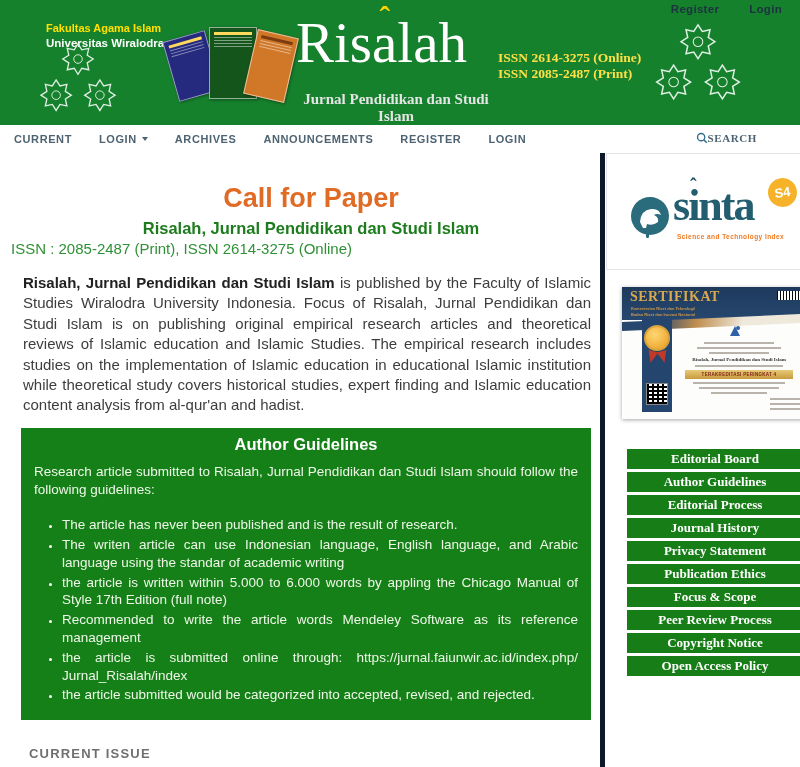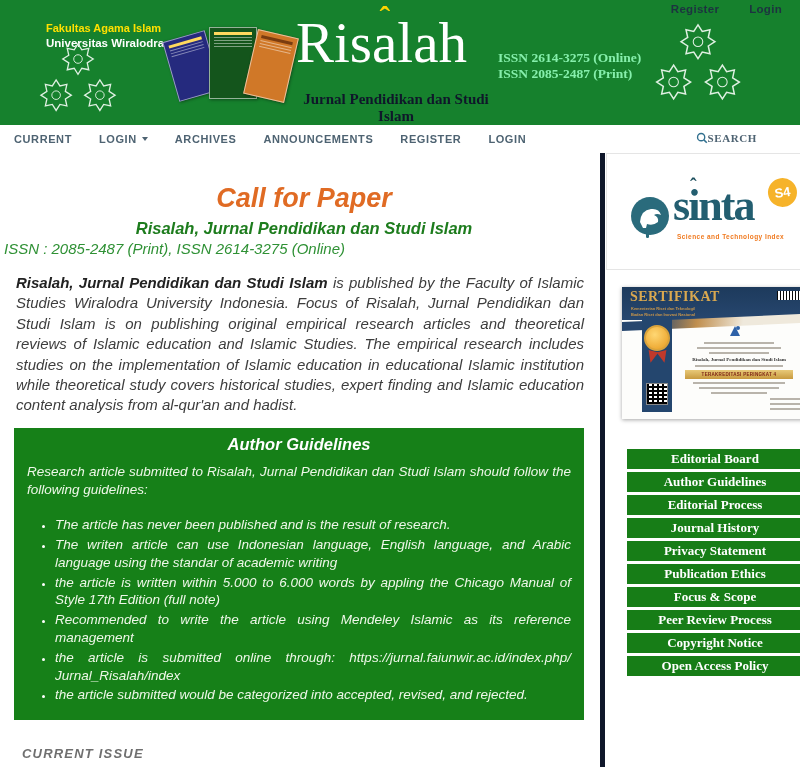--- a/index.html
+++ b/index.html
@@ -27,37 +27,37 @@
   .cover-green { left:41px; top:1px;  width:48px; height:72px; background:#14551c; }
   .cover-green .bar { background:#ffd95e; }
   .cover-orange{ left:82px; top:7px;  width:42px; height:66px; background:#d07828; transform:rotate(13deg); }
   .cover-orange .bar { background:#7a3c10; }
 
   .brand { position:absolute; left:296px; top:14px; color:#fff;
            font-family:"Liberation Serif", serif; font-size:57px; line-height:1; }
   .brand .mid { position:relative; display:inline-block; }
   .brand .hat { position:absolute; left:50%; transform:translateX(-50%); top:-13px;
                 color:#ffd500; font-size:32px; font-weight:bold; line-height:1; }
-  .issn-block { position:absolute; left:498px; top:50px; color:#86efac;
+  .issn-block { position:absolute; left:498px; top:50px; color:#fde047;
                 font-family:"Liberation Serif", serif; font-weight:bold; font-size:13.5px; line-height:1.15; }
   .tagline { position:absolute; left:297px; top:91px; width:198px; text-align:center;
-             color:#0f172a; font-family:"Liberation Serif", serif; font-weight:bold; font-size:15px; }
+             color:#e5e5e5; font-family:"Liberation Serif", serif; font-weight:bold; font-size:15px; }
 
   
   #nav { position:absolute; left:0; top:125px; width:800px; height:28px; background:#fff;
          display:flex; align-items:center; padding-left:14px; }
   #nav a { font-size:11px; font-weight:bold; letter-spacing:.6px; color:#4e6372;
            text-decoration:none; margin-right:27px; display:flex; align-items:center; }
   .caret { width:0; height:0; border-left:3.5px solid transparent; border-right:3.5px solid transparent;
            border-top:4px solid #4e6372; margin-left:5px; }
   .search { position:absolute; right:16px; top:7px; display:flex; align-items:center; gap:0;
             color:#31708f; font-size:11px; font-weight:bold; letter-spacing:.6px; text-decoration:none;font-family:Liberation Serif, serif; }
 
   
-  #main { position:absolute; left:4px; top:153px; width:600px; height:614px;font-style:italic; }
+  #main { position:absolute; left:11px; top:153px; width:600px; height:614px; }
   .cfp-title { margin-top:30px; text-align:center; color:#e06b24; font-size:27px; font-weight:bold; }
   .cfp-sub   { margin-top:5px; text-align:center; color:#1d7c1d; font-size:16.5px; font-weight:bold; }
   .cfp-issn  { margin-top:2px; text-align:left; color:#2f9135; font-size:15px; }
   .intro { margin:16px 20px 0 12px; font-size:15px; line-height:1.36; color:#3d3d3d; text-align:justify; }
   .intro b { color:#222; }
 
   .gbox { margin:12px 20px 0 10px; background:#168018; color:#eef7e8; padding:7px 13px 14px 13px; }
   .gbox h3 { text-align:center; color:#fff; font-size:16.5px; font-weight:bold; margin-bottom:9px; }
   .gbox .gintro { font-size:13.5px; line-height:1.35; text-align:justify; }
   .gbox ul { margin-top:17px; padding-left:28px; }
@@ -222,21 +222,21 @@
 
     <p class="intro"><b>Risalah, Jurnal Pendidikan dan Studi Islam</b><span> is published by the Faculty of Islamic Studies Wiralodra University Indonesia. Focus of Risalah, Jurnal Pendidikan dan Studi Islam is on publishing original empirical research articles and theoretical reviews of Islamic education and Islamic Studies. The empirical research includes studies on the implementation of Islamic education in educational Islamic institution while theoretical study covers historical studies, expert finding and Islamic education content analysis from al-qur'an and hadist.</span></p>
 
     <div class="gbox">
       <h3>Author Guidelines</h3>
       <div class="gintro">Research article submitted to Risalah, Jurnal Pendidikan dan Studi Islam should follow the following guidelines:</div>
       <ul>
         <li>The article has never been published and is the result of research.</li>
         <li>The writen article can use Indonesian language, English language, and Arabic language using the standar of academic writing</li>
         <li>the article is written within 5.000 to 6.000 words by appling the Chicago Manual of Style 17th Edition (full note)</li>
-        <li>Recommended to write the article using Mendeley Islamic as its reference management</li>
+        <li>Recommended to write the article words Mendeley Software as its reference management</li>
         <li>the article is submitted online through: https://jurnal.faiunwir.ac.id/index.php/ Jurnal_Risalah/index</li>
         <li>the article submitted would be categorized into accepted, revised, and rejected.</li>
       </ul>
     </div>
 
     <div class="ci-label">CURRENT ISSUE</div>
 
   </div>
 
   <div id="sidebar">

